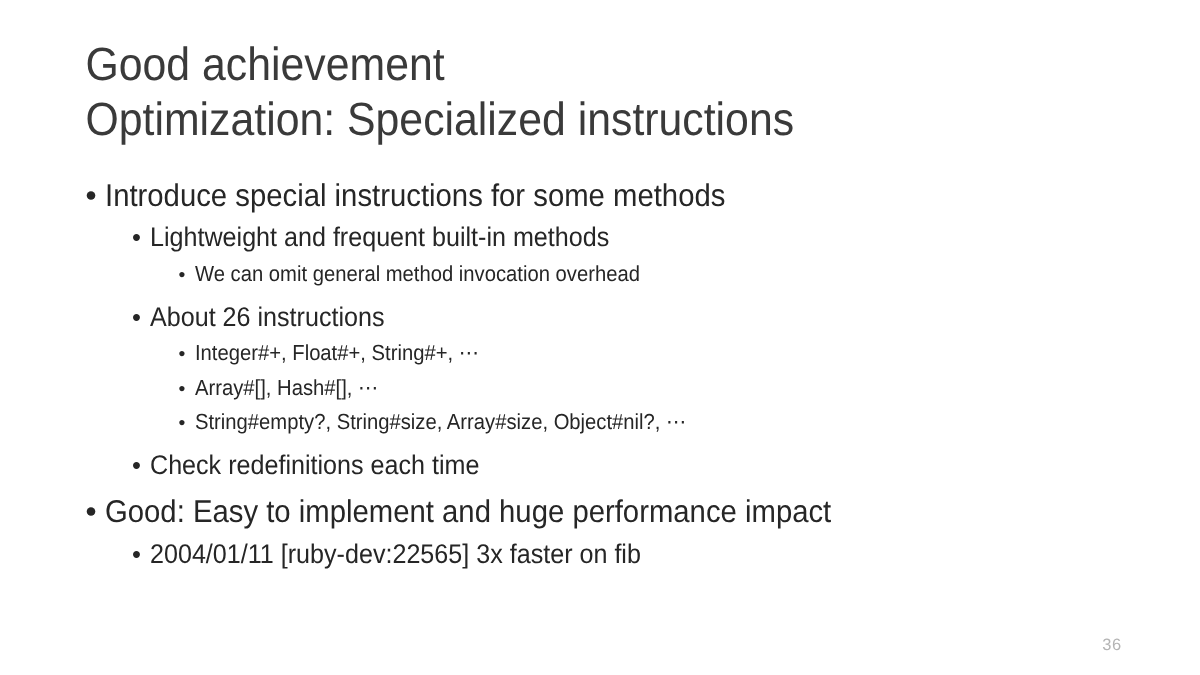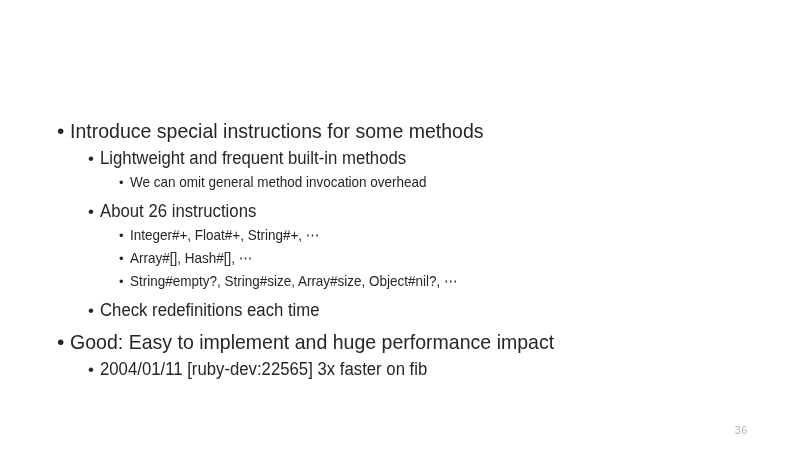--- a/index.html
+++ b/index.html
@@ -125,20 +125,24 @@
     color: #b4b4b4;
     font-family: "Liberation Sans", sans-serif;
     letter-spacing: 0.5px;
   }
 </style>
 </head>
 <body>
 
 <div id="slide">
 
+  <div class="title-block">
+    <div class="title-line">Good achievement</div>
+    <div class="title-line">Optimization: Specialized instructions</div>
+  </div>
 
   <div class="body-block" id="body-block">
       <div class="bullet-row lvl1">
         <span class="bullet-mark">•</span>
         <span class="bullet-text">Introduce special instructions for some methods</span>
       </div>
       <div class="bullet-row lvl2">
         <span class="bullet-mark">•</span>
         <span class="bullet-text">Lightweight and frequent built-in methods</span>
       </div>

